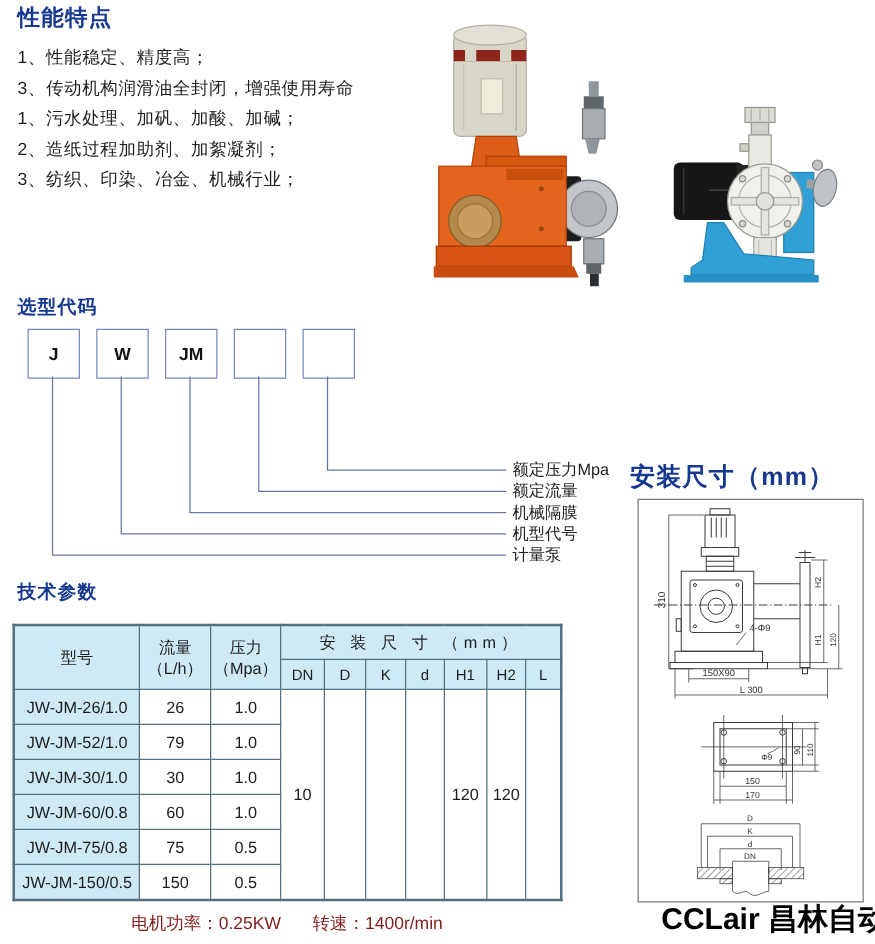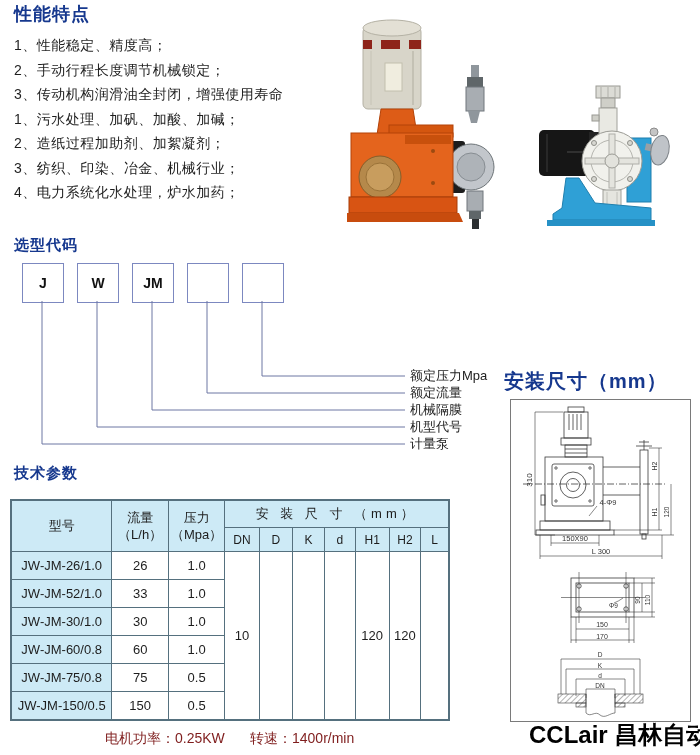--- a/index.html
+++ b/index.html
@@ -39,26 +39,24 @@
   .note{font-size:14px;color:#7f1d1d;white-space:nowrap;}
   .logo{left:529px;top:719px;font-size:24px;font-weight:bold;color:#000;white-space:nowrap;letter-spacing:0px;}
   svg text{font-family:"Liberation Sans","DejaVu Sans",sans-serif;fill:#333;}
 </style>
 </head>
 <body>
 
 <div class="abs text-col">
   <div class="blk-title">性能特点</div>
   <div class="li">1、性能稳定、精度高；</div>
-  <div class="li">2、手动行程长度调节机械锁定；</div>
   <div class="li">3、传动机构润滑油全封闭，增强使用寿命</div>
   <div class="li">1、污水处理、加矾、加酸、加碱；</div>
   <div class="li">2、造纸过程加助剂、加絮凝剂；</div>
   <div class="li">3、纺织、印染、冶金、机械行业；</div>
-  <div class="li">4、电力系统化水处理，炉水加药；</div>
 </div>
 
 <svg class="abs" style="left:347px;top:15px;" width="150" height="215" viewBox="0 0 150 215">
 
   <g>
     <rect x="124" y="50" width="8" height="12" fill="#8f969c"></rect>
     <rect x="120" y="62" width="16" height="10" fill="#5f6669"></rect>
     <rect x="119" y="72" width="18" height="24" fill="#a8adb2" stroke="#70777c"></rect>
     <polygon points="121,96 133,96 130,108 124,108" fill="#8f969c"></polygon>
     <rect x="98" y="126" width="20" height="52" fill="#1d1d1d" rx="3"></rect>
@@ -338,21 +336,21 @@
       <td rowspan="6">10</td>
       <td rowspan="6"></td>
       <td rowspan="6"></td>
       <td rowspan="6"></td>
       <td rowspan="6">120</td>
       <td rowspan="6">120</td>
       <td rowspan="6"></td>
     </tr>
     <tr>
       <td class="model">JW-JM-52/1.0</td>
-      <td>33</td>
+      <td>79</td>
       <td>1.0</td>
     </tr>
     <tr>
       <td class="model">JW-JM-30/1.0</td>
       <td>30</td>
       <td>1.0</td>
     </tr>
     <tr>
       <td class="model">JW-JM-60/0.8</td>
       <td>60</td>

